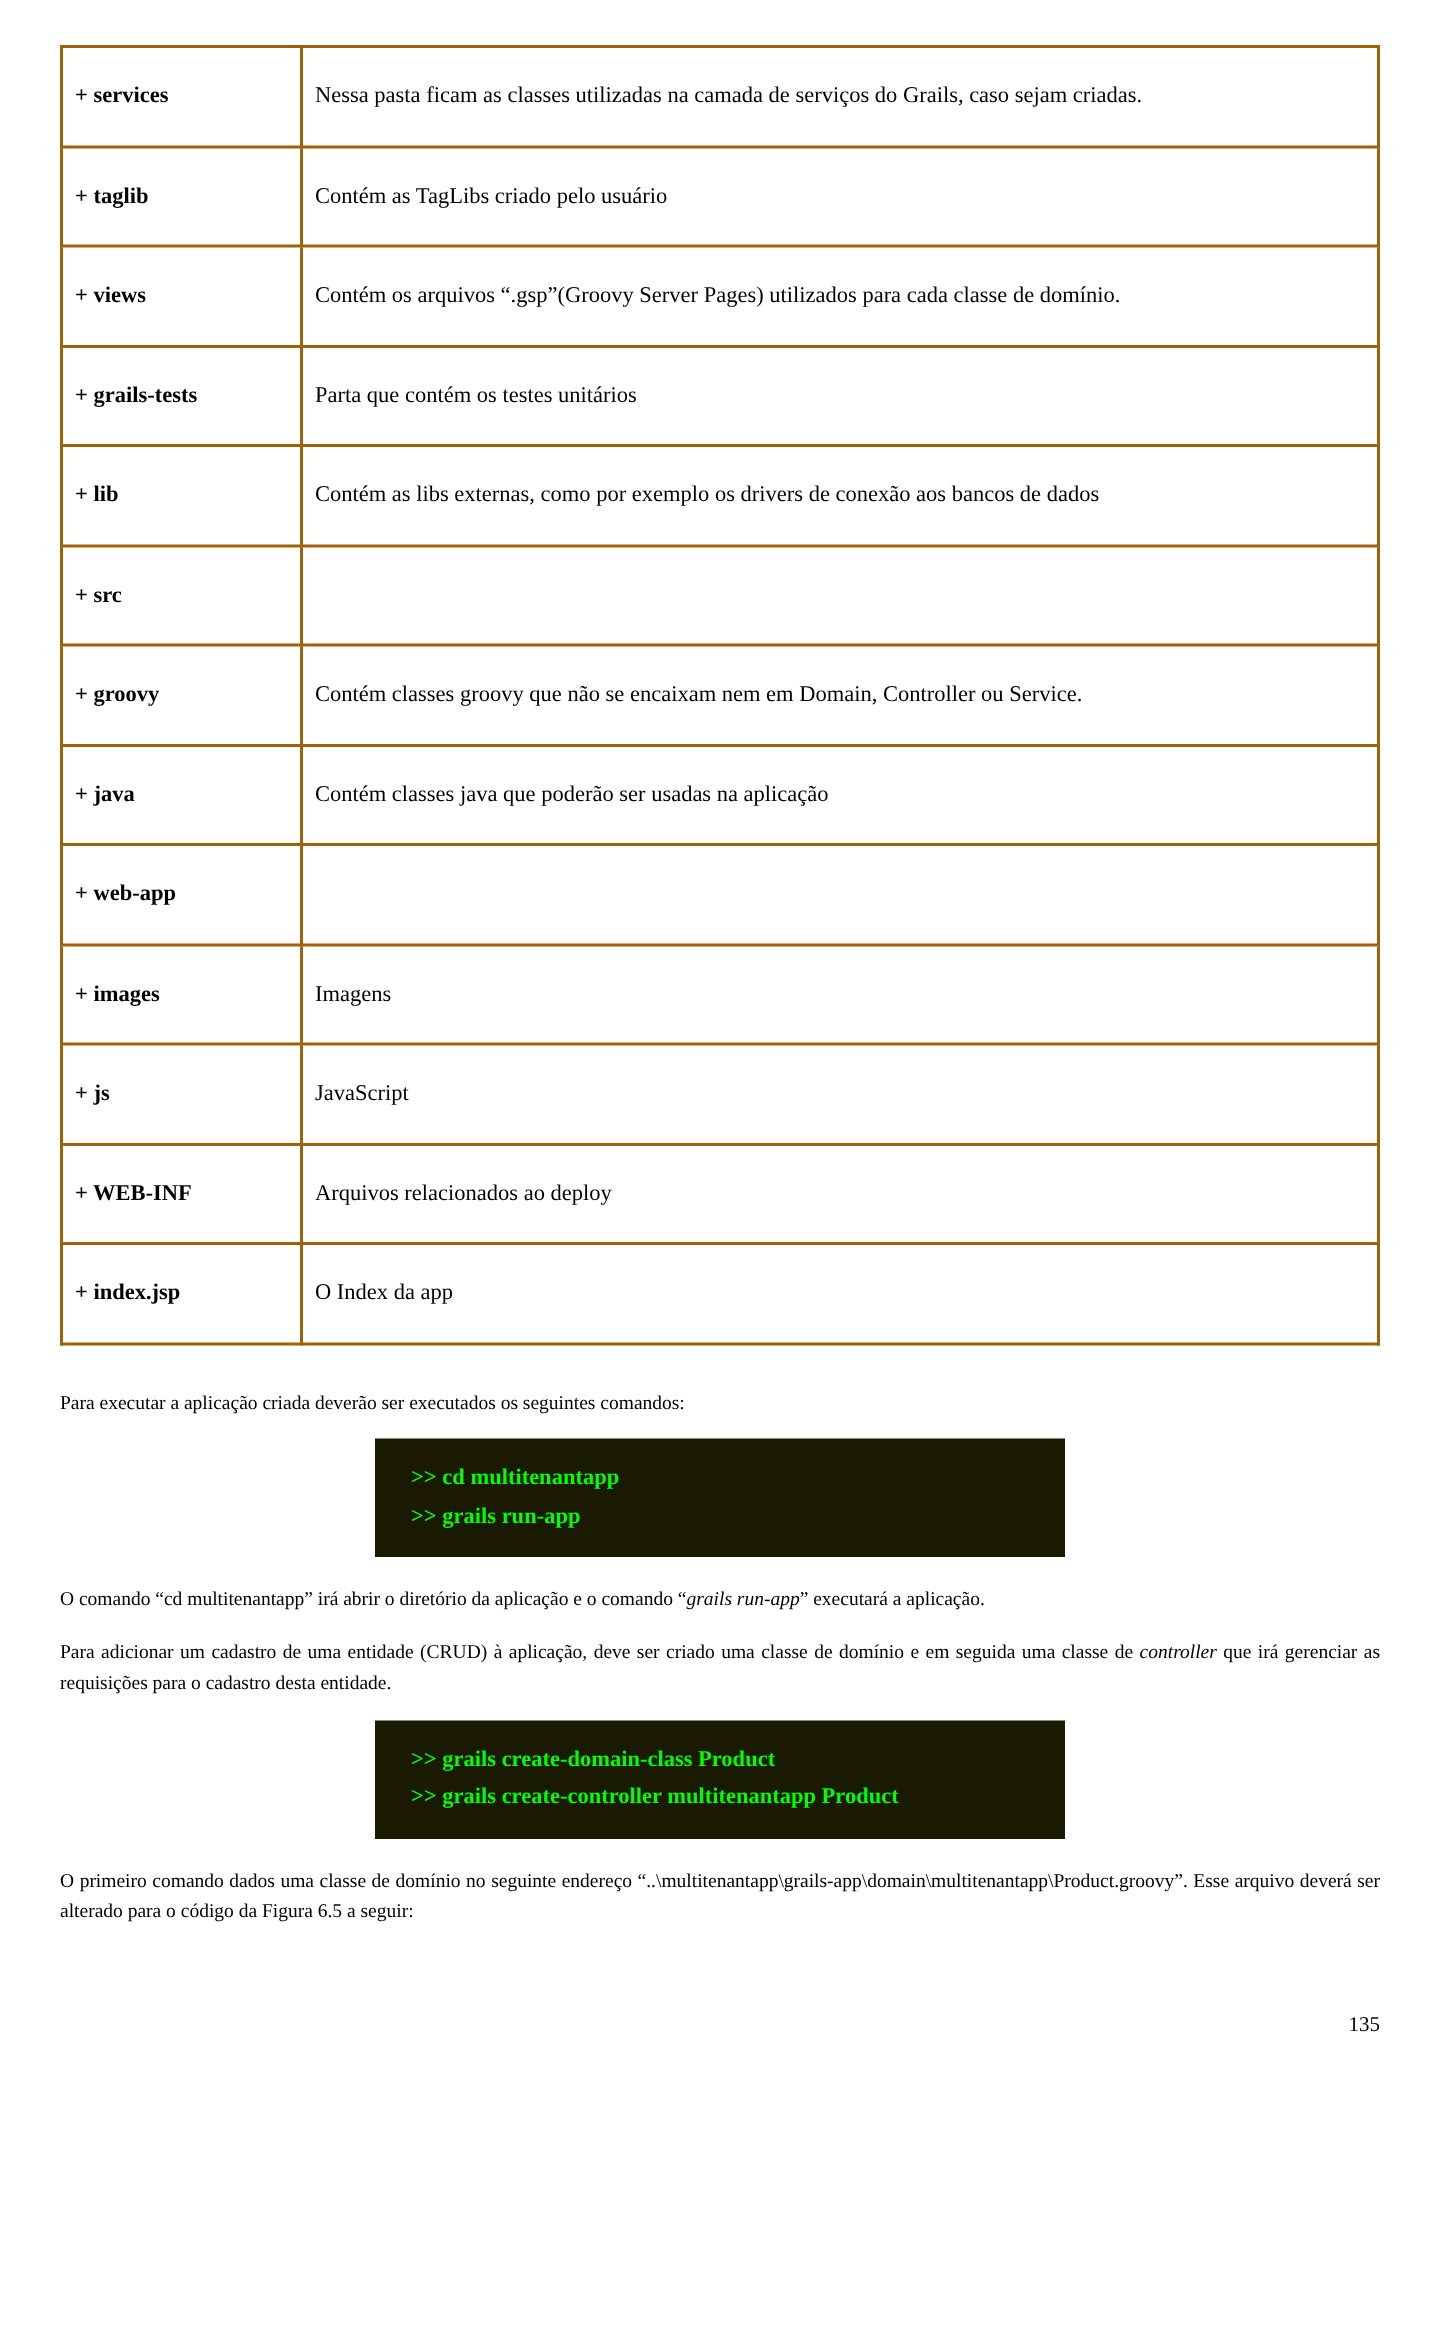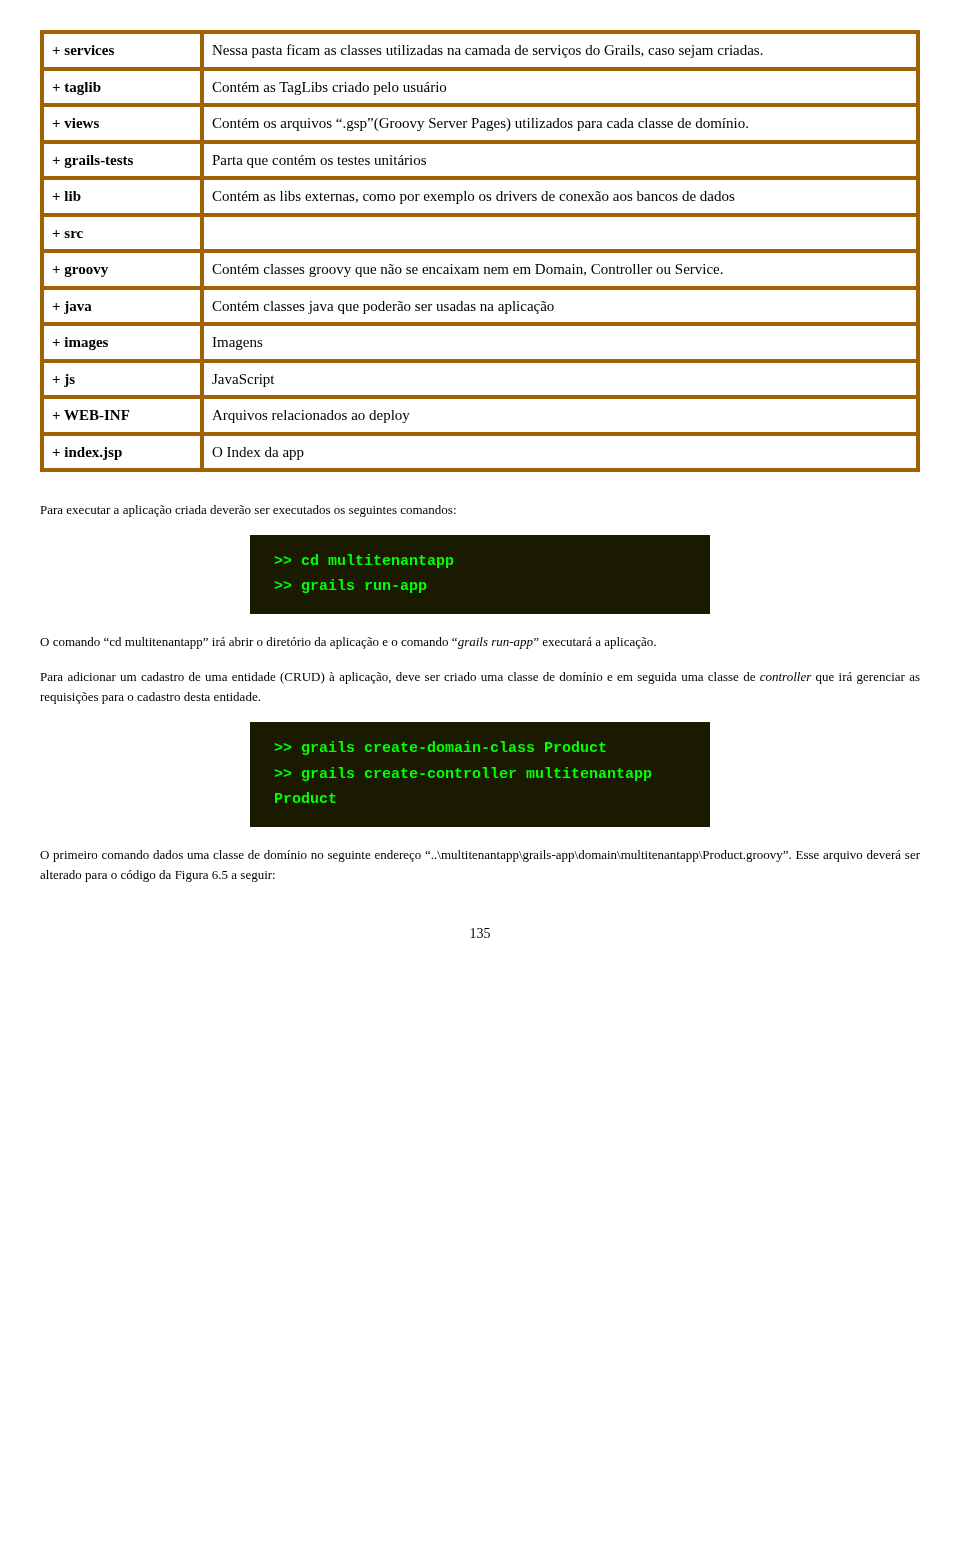--- a/index.html
+++ b/index.html
@@ -12,22 +12,22 @@
       width: 960px;
     }
 
     
     .dir-table {
       width: 100%;
       border-collapse: collapse;
       margin-bottom: 28px;
     }
     .dir-table td {
-      border: 4px solid #a16207;
-      padding: 5px 8px;
+      border: 2px solid #a16207;
+      padding: 21px 8px;
       vertical-align: top;
       line-height: 1.5;
     }
     .dir-table td.label-col {
       font-weight: bold;
       white-space: nowrap;
       width: 160px;
     }
 
     
@@ -35,37 +35,37 @@
       font-size: 13px;
       line-height: 1.6;
       margin-bottom: 14px;
       text-align: justify;
     }
 
     
     .code-block {
       background: #1a1a00;
       color: #00ff00;
-      font-family: Liberation Mono, monospace;
+      font-family: Liberation Serif, serif;
       font-size: 15px;
       font-weight: bold;
       padding: 14px 24px;
       margin: 14px auto 18px auto;
       display: block;
       width: 460px;
       line-height: 1.7;
     }
 
     
     em { }
 
     
     .page-num {
-      text-align: center;
-      margin-top: 40px;
+      text-align: right;
+      margin-top: 58px;
       font-size: 14px;
     }
   </style>
 </head>
 <body>
 
 <table class="dir-table">
   <tbody id="table-body">
       <tr>
         <td class="label-col">+ services</td>
@@ -91,20 +91,24 @@
         <td class="label-col">+ src</td>
         <td></td>
       </tr>
       <tr>
         <td class="label-col">+ groovy</td>
         <td>Contém classes groovy que não se encaixam nem em Domain, Controller ou Service.</td>
       </tr>
       <tr>
         <td class="label-col">+ java</td>
         <td>Contém classes java que poderão ser usadas na aplicação</td>
+      </tr>
+      <tr>
+        <td class="label-col">+ web-app</td>
+        <td></td>
       </tr>
       <tr>
         <td class="label-col">+ images</td>
         <td>Imagens</td>
       </tr>
       <tr>
         <td class="label-col">+ js</td>
         <td>JavaScript</td>
       </tr>
       <tr>

